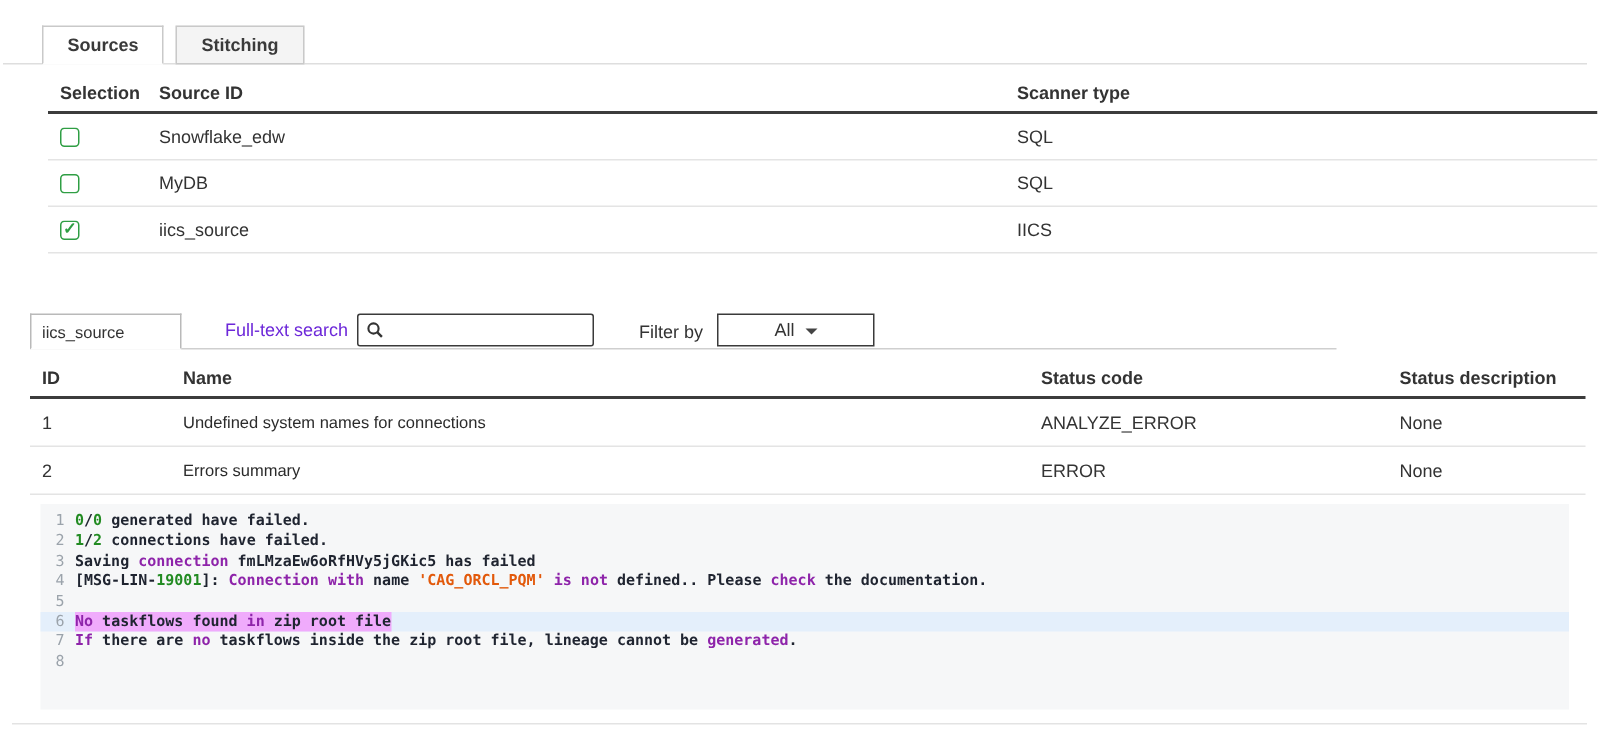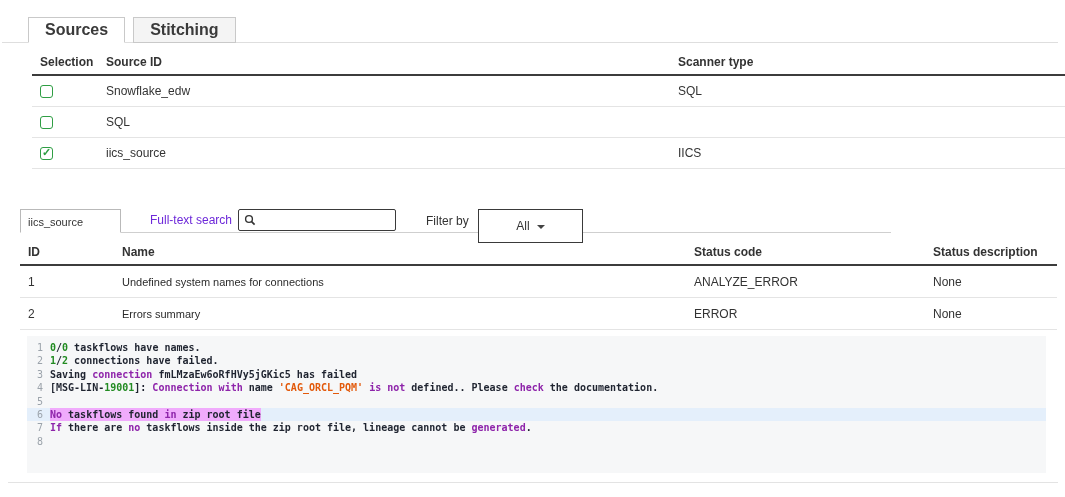--- a/index.html
+++ b/index.html
@@ -3,21 +3,21 @@
 <meta charset="utf-8">
 <style>
   html,body{margin:0;padding:0;background:#fff;}
   .screen{position:relative;width:1065px;height:497px;background:#fff;overflow:hidden;
           font-family:"Liberation Sans",sans-serif;color:#333;}
 
   
   .tabbar{position:absolute;left:2px;top:0;width:1056px;height:43px;box-sizing:border-box;
           border-bottom:1px solid #dedede;display:flex;align-items:flex-end;padding-left:26px;gap:8px;}
   .tab{box-sizing:border-box;height:26px;line-height:24px;padding:0 16px;margin-bottom:-1px;
-       font-size:16px;font-weight:700;color:#3a3a3a;background:#f4f4f4;border:1px solid #c9c9c9;cursor:pointer;}
+       font-size:12px;font-weight:700;color:#3a3a3a;background:#f4f4f4;border:1px solid #c9c9c9;cursor:pointer;}
   .tab.active{background:#fff;border-bottom-color:#fff;}
 
   
   .tbl{position:absolute;left:20px;width:1037px;font-size:12px;}
   .trow{display:grid;align-items:center;padding-left:8px;box-sizing:border-box;}
   .thead{height:27px;font-weight:700;border-bottom:2px solid #3c3c3c;color:#333;}
   .tbody-row{border-bottom:1px solid #e4e4e4;}
   .cell{position:relative;white-space:nowrap;overflow:hidden;}
   .thead .cell.div::before{content:"";position:absolute;left:-9px;top:50%;transform:translateY(-50%);
         width:1px;height:16px;background:#3c3c3c;}
@@ -37,21 +37,21 @@
   .toolbar{position:absolute;left:0;top:206px;width:1065px;height:28px;}
   .toolbar .underline{position:absolute;left:20px;top:26px;width:871px;height:1px;background:#cfcfcf;}
   .sub-tab{position:absolute;left:20px;top:3px;width:101px;height:24px;box-sizing:border-box;z-index:2;
            background:#fff;border:1px solid #b9b9b9;border-bottom:1px solid #fff;
            font-size:11px;color:#333;padding:6px 0 0 7px;cursor:pointer;}
   .ft-label{position:absolute;left:120px;top:7px;width:112px;text-align:right;font-size:12px;color:#6d28d9;}
   .search-box{position:absolute;left:238px;top:3px;width:158px;height:22px;box-sizing:border-box;
               border:1px solid #3a3a3a;border-radius:2px;background:#fff;display:flex;align-items:center;padding:0 4px 0 5px;gap:4px;}
   .search-box input{border:none;outline:none;flex:1;min-width:0;font-size:12px;font-family:"Liberation Sans",sans-serif;background:transparent;}
   .fb-label{position:absolute;left:426px;top:8px;font-size:12px;color:#333;}
-  .dropdown{position:absolute;left:478px;top:3px;width:105px;height:34px;box-sizing:border-box;border:1px solid #3a3a3a;
+  .dropdown{position:absolute;left:478px;top:3px;width:105px;height:22px;box-sizing:border-box;border:1px solid #3a3a3a;
             background:#fff;display:flex;align-items:center;justify-content:center;gap:7px;font-size:12px;color:#333;cursor:pointer;}
   .caret{width:0;height:0;border-left:4px solid transparent;border-right:4px solid transparent;border-top:4px solid #444;margin-top:1px;}
 
   
   .log{position:absolute;left:27px;top:336px;width:1019px;height:137px;box-sizing:border-box;background:#f6f7f8;
        padding-top:5px;font-family:"DejaVu Sans Mono",monospace;font-size:10px;font-weight:600;color:#1f2430;}
   .cl{display:flex;line-height:13.4px;height:13.4px;white-space:pre;}
   .cl .ln{width:16px;flex-shrink:0;text-align:right;margin-right:7px;color:#9ba3ab;font-weight:400;}
   .cl.hl{background:#e4effb;}
   .cl.hl .code{background:#f0abfc;}
@@ -82,20 +82,21 @@
           <div class="cell">
             <div class="chk"></div>
           </div>
           <div class="cell">Snowflake_edw</div>
           <div class="cell">SQL</div>
         </div>
         <div class="trow tbody-row sources-grid">
           <div class="cell">
             <div class="chk"></div>
           </div>
+          <div class="cell">MyDB</div>
           <div class="cell">SQL</div>
         </div>
         <div class="trow tbody-row sources-grid">
           <div class="cell">
             <div class="chk checked"></div>
           </div>
           <div class="cell">iics_source</div>
           <div class="cell">IICS</div>
         </div>
       </div>
@@ -136,21 +137,21 @@
         <div class="trow tbody-row issues-grid">
           <div class="cell">2</div>
           <div class="cell mono-cell">Errors summary</div>
           <div class="cell">ERROR</div>
           <div class="cell">None</div>
         </div>
       </div>
   </div>
 
   <div class="log" id="log-block">
-      <div class="cl"><span class="ln">1</span><span class="code"><span class="tok-num">0</span><span>/</span><span class="tok-num">0</span><span> taskflows have names.</span></span></div>
+      <div class="cl"><span class="ln">1</span><span class="code"><span class="tok-num">0</span><span>/</span><span class="tok-num">0</span><span> generated have failed.</span></span></div>
       <div class="cl"><span class="ln">2</span><span class="code"><span class="tok-num">1</span><span>/</span><span class="tok-num">2</span><span> connections have failed.</span></span></div>
       <div class="cl"><span class="ln">3</span><span class="code"><span>Saving </span><span class="tok-kw">connection</span><span> fmLMzaEw6oRfHVy5jGKic5 has failed</span></span></div>
       <div class="cl"><span class="ln">4</span><span class="code"><span>[MSG-LIN-</span><span class="tok-num">19001</span><span>]: </span><span class="tok-kw">Connection</span><span> </span><span class="tok-kw">with</span><span> name </span><span class="tok-str">'CAG_ORCL_PQM'</span><span> </span><span class="tok-kw">is</span><span> </span><span class="tok-kw">not</span><span> defined.. Please </span><span class="tok-kw">check</span><span> the documentation.</span></span></div>
       <div class="cl"><span class="ln">5</span><span class="code"></span></div>
       <div class="cl hl"><span class="ln">6</span><span class="code"><span class="tok-kw">No</span><span> taskflows found </span><span class="tok-kw">in</span><span> zip root file</span></span></div>
       <div class="cl"><span class="ln">7</span><span class="code"><span class="tok-kw">If</span><span> there are </span><span class="tok-kw">no</span><span> taskflows inside the zip root file, lineage cannot be </span><span class="tok-kw">generated</span><span>.</span></span></div>
       <div class="cl"><span class="ln">8</span><span class="code"></span></div>
     </div>
 
   <div class="bottom-rule"></div>

